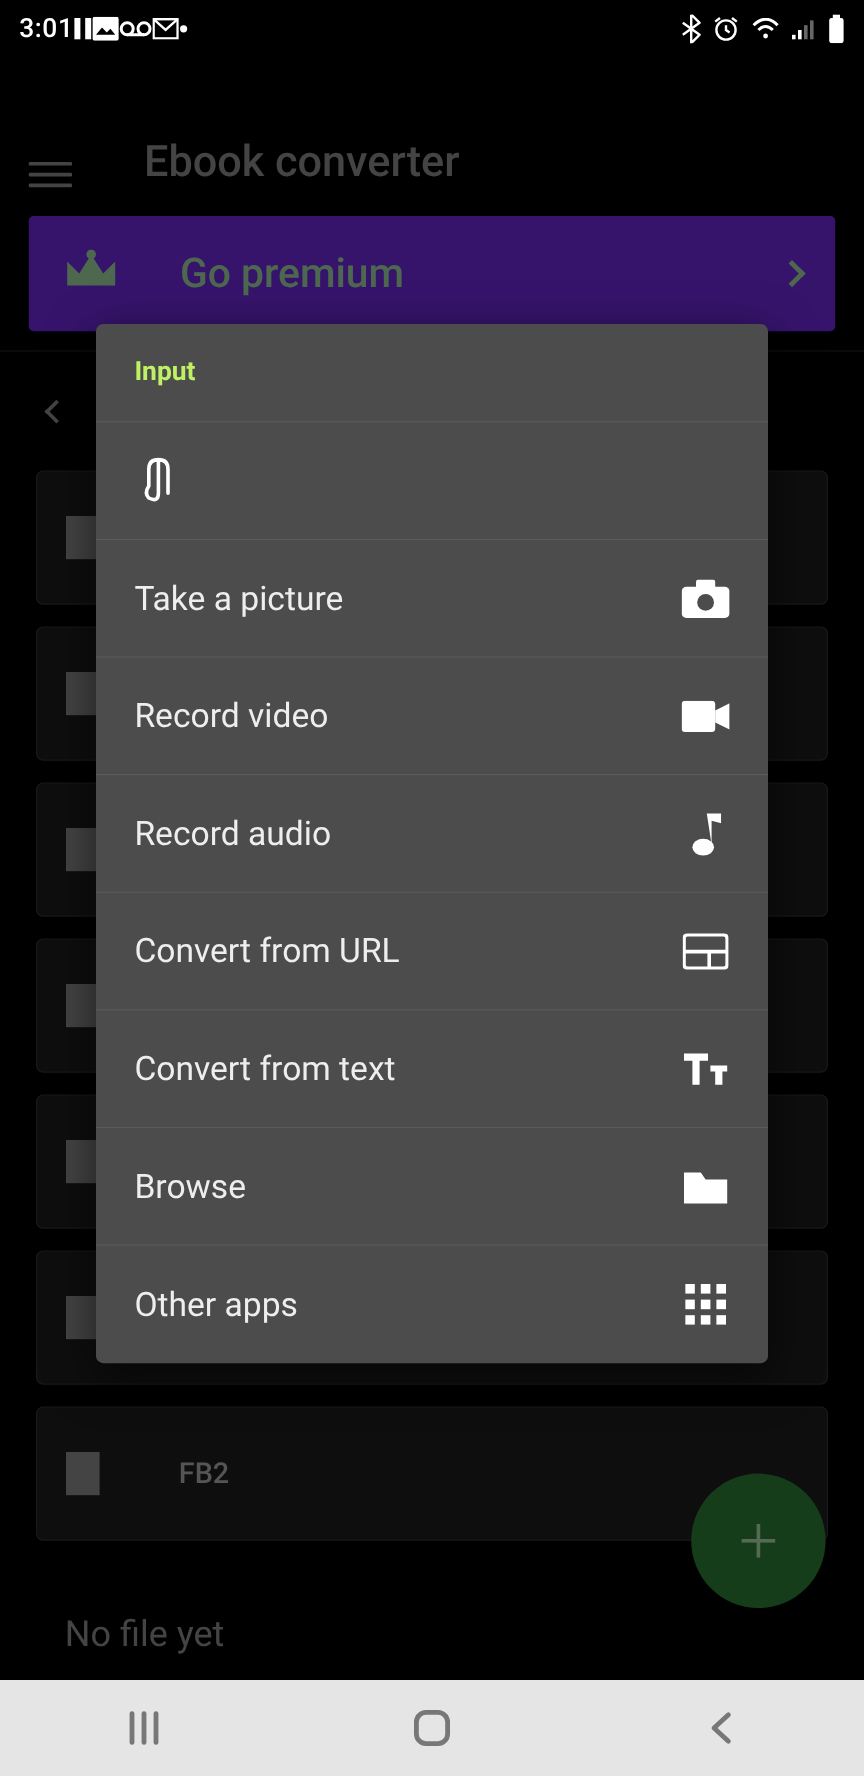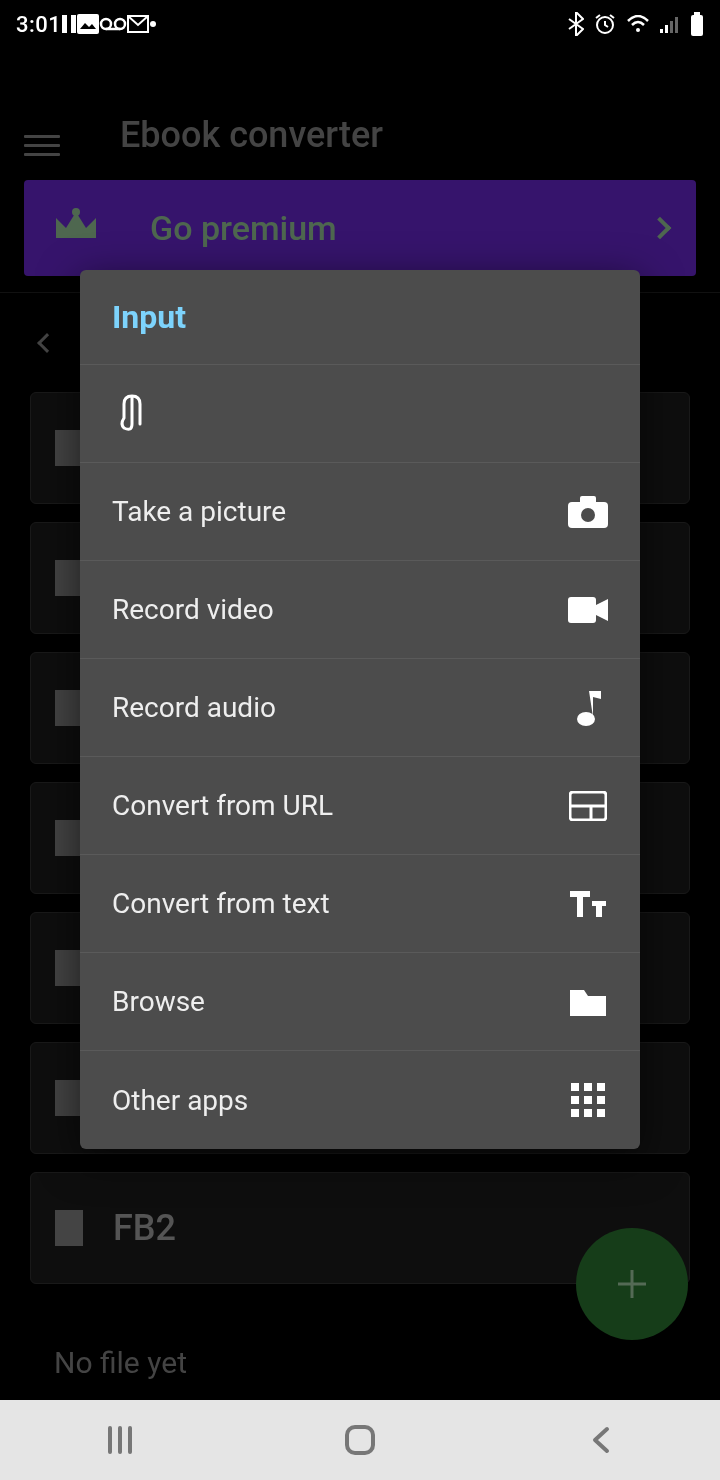--- a/index.html
+++ b/index.html
@@ -29,33 +29,33 @@
   .chevron-right { width: 16px; height: 16px; border-top: 4px solid #9ccf9f; border-right: 4px solid #9ccf9f; transform: rotate(45deg); }
   
   
   .breadcrumb-row { height: 100px; display: flex; align-items: center; padding: 0 40px; margin-top: 16px; border-top: 1px solid #222; }
   .chevron-left { width: 14px; height: 14px; border-top: 3px solid #888; border-left: 3px solid #888; transform: rotate(-45deg); }
   
   
   .cards { padding: 0 30px; display: flex; flex-direction: column; gap: 18px; }
   .card { height: 112px; background: #1c1c1c; border-radius: 6px; display: flex; align-items: center; padding: 0 24px; border: 1px solid #333; }
   .card-ic { width: 28px; height: 36px; background: #888; margin-right: 30px; }
-  .card-label { color: #aaa; font-size: 36px; font-weight: 500; }
+  .card-label { color: #aaa; font-size: 24px; font-weight: 500; margin-left: 36px; }
   .bottom-label { color: #888; font-size: 30px; padding: 20px 20px; position: absolute; bottom: 0; left: 0; margin-left: 34px; }
   
   
   .fab { position: absolute; right: 32px; bottom: 60px; width: 112px; height: 112px; border-radius: 50%; background: #2d7a33; display: flex; align-items: center; justify-content: center; z-index: 3; }
   .fab-plus { position: relative; width: 28px; height: 28px; }
   .fab-plus::before, .fab-plus::after { content: ''; position: absolute; background: #a8d4ab; }
   .fab-plus::before { left: 50%; top: 0; width: 3px; height: 100%; transform: translateX(-50%); }
   .fab-plus::after { top: 50%; left: 0; height: 3px; width: 100%; transform: translateY(-50%); }
   
   
   .dialog { position: absolute; left: 80px; top: 222px; width: 560px; background: #4c4c4c; border-radius: 6px; z-index: 10; box-shadow: 0 10px 40px rgba(0,0,0,0.6); overflow: hidden; }
-  .dialog-title { padding: 28px 32px; color: #7dd3fc; font-size: 32px; font-weight: 700; border-bottom: 1px solid #5a5a5a; }
+  .dialog-title { padding: 28px 32px; color: #bef264; font-size: 22px; font-weight: 700; border-bottom: 1px solid #5a5a5a; }
   .dialog-item { height: 98px; display: flex; align-items: center; padding: 0 32px; border-bottom: 1px solid #5a5a5a; }
   .dialog-item:last-child { border-bottom: none; }
   .dialog-item-label { flex: 1; color: #eee; font-size: 28px; }
   .dialog-item-ic { width: 40px; height: 40px; display: flex; align-items: center; justify-content: center; }
   .dialog-item-ic svg { fill: #fff; }
   
   
   .navbar { height: 80px; background: #e5e5e5; display: flex; align-items: center; justify-content: space-around; }
   .nav-btn { width: 80px; height: 80px; display: flex; align-items: center; justify-content: center; }
 </style>

